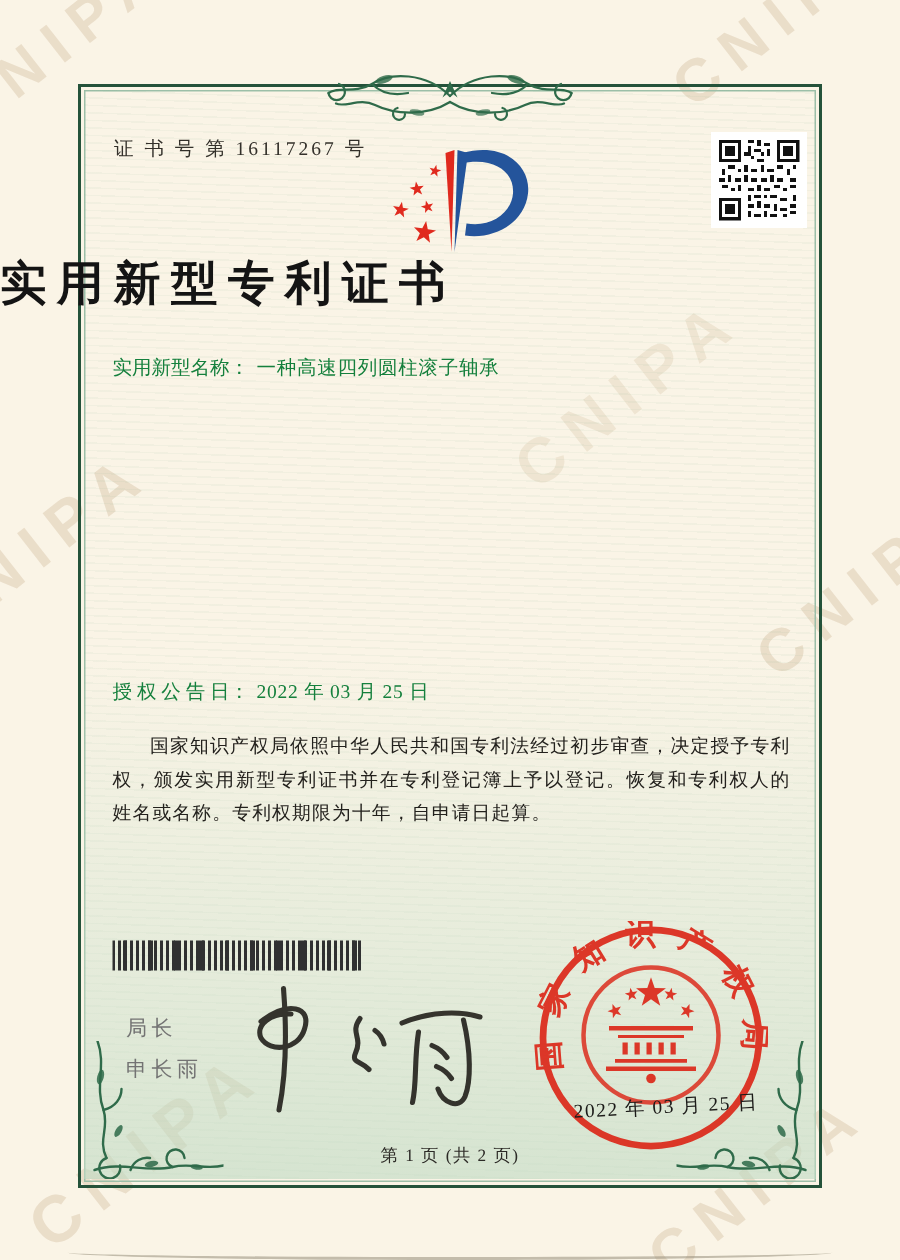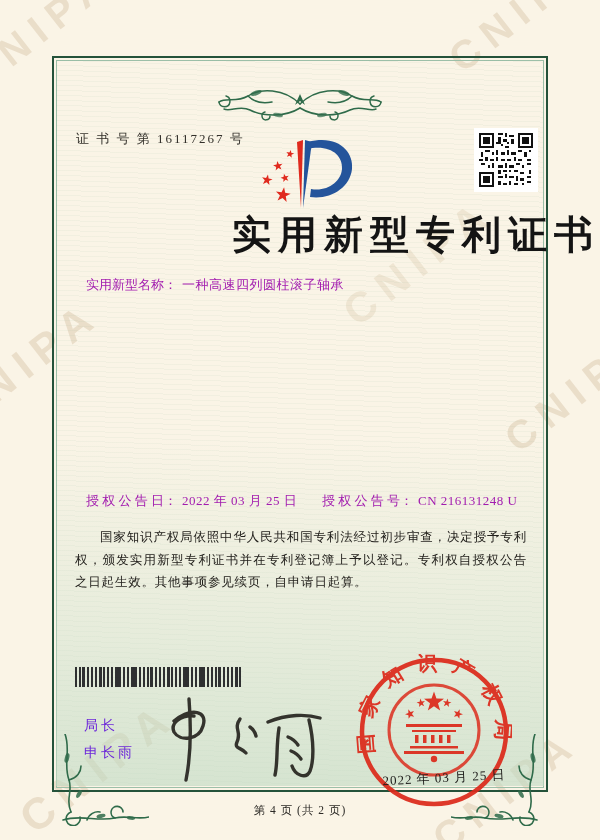--- a/index.html
+++ b/index.html
@@ -36,43 +36,43 @@
     position:absolute;inset:2px;border:1px solid #9cbfa8;
   }
   .tint{
     position:absolute;left:56px;top:60px;width:488px;height:726px;z-index:1;
     background:
       linear-gradient(180deg, rgba(206,228,208,0) 0%, rgba(206,228,208,0) 52%,
         rgba(199,223,202,.40) 80%, rgba(191,218,195,.62) 100%),
       repeating-linear-gradient(2deg, rgba(120,170,135,.065) 0 1px, rgba(0,0,0,0) 1px 5px);
     pointer-events:none;
   }
-  .content{position:absolute;inset:0;z-index:2;margin-top:40px;}
+  .content{position:absolute;inset:0;z-index:2;}
   
   .orn-top{position:absolute;left:210px;top:42px;width:180px;height:48px;}
   .orn-corner{position:absolute;width:92px;height:92px;}
   .orn-bl{left:57px;top:694px;}
   .orn-br{left:451px;top:694px;transform:scaleX(-1);}
   
   .cert-no{
     position:absolute;left:76px;top:90px;
     font-size:13px;letter-spacing:2px;color:#33302a;
   }
   .logo{position:absolute;left:246px;top:88px;width:116px;height:84px;}
   .qr-box{
     position:absolute;left:474px;top:88px;width:64px;height:64px;
     background:#ffffff;display:flex;align-items:center;justify-content:center;
   }
   .title{
     position:absolute;left:0;top:168px;width:100%;
-    text-align:right;font-size:39px;font-weight:700;
+    text-align:left;font-size:31px;font-weight:700;
     letter-spacing:7px;color:#141414;
   }
   
-  .field-row{position:absolute;left:86px;width:460px;font-size:13px;color:#a21caf;white-space:nowrap;}
+  .field-row{position:absolute;left:75px;width:460px;font-size:13px;color:#15803d;white-space:nowrap;}
   .fr0{top:236px;}.fr1{top:278px;}.fr2{top:311px;}.fr3{top:346px;}
   .fr4{top:381px;}.fr5{top:416px;}.fr6{top:452px;}
   .row-label{
     display:inline-block;width:78px;
     text-align:justify;text-align-last:justify;text-justify:inter-ideograph;
     vertical-align:top;
   }
   .row-colon{display:inline-block;}
   .row-value{margin-left:5px;letter-spacing:.5px;}
   .grant-col2{position:absolute;left:236px;top:0;}
@@ -86,21 +86,21 @@
   
   .barcode{
     position:absolute;left:75px;top:627px;width:166px;height:20px;
     background:
       repeating-linear-gradient(90deg,#17171a 0 2px, rgba(0,0,0,0) 2px 4px),
       repeating-linear-gradient(90deg, rgba(0,0,0,0) 0 7px, #17171a 7px 10px, rgba(0,0,0,0) 10px 17px);
     opacity:.88;
   }
   .issuer{
     position:absolute;left:84px;top:672px;
-    font-size:14px;letter-spacing:3px;color:#6d28d9;line-height:27px;
+    font-size:14px;letter-spacing:3px;color:#737373;line-height:27px;
     font-family:"Liberation Sans","DejaVu Sans",sans-serif;
   }
   .signature{position:absolute;left:140px;top:645px;width:210px;height:105px;}
   .seal{position:absolute;left:356px;top:614px;width:156px;height:156px;opacity:.93;}
   .seal-date{
     position:absolute;left:368px;top:729px;width:152px;
     text-align:center;font-size:13px;color:#1c1b19;letter-spacing:1px;
     transform:rotate(-3deg);white-space:nowrap;
   }
   .page-info{
@@ -219,27 +219,24 @@
       </svg>
     </div>
 
     <div class="title">实用新型专利证书</div>
 
     <div class="field-row fr0">
       <span class="row-label">实用新型名称</span><span class="row-colon">：</span><span class="row-value">一种高速四列圆柱滚子轴承</span>
     </div>
     <div class="field-row fr6">
       <span class="row-label">授权公告日</span><span class="row-colon">：</span><span class="row-value">2022 年 03 月 25 日</span>
-      <span class="grant-col2">
-        <span class="row-label">授权公告号</span><span class="row-colon">：</span><span class="row-value">CN 216131248 U</span>
-      </span>
     </div>
 
     <div class="body-text">
-      <p>国家知识产权局依照中华人民共和国专利法经过初步审查，决定授予专利权，颁发实用新型专利证书并在专利登记簿上予以登记。专利权自授权公告之日起生效。其他事项参见续页，自申请日起算。</p>
+      <p>国家知识产权局依照中华人民共和国专利法经过初步审查，决定授予专利权，颁发实用新型专利证书并在专利登记簿上予以登记。恢复和专利权人的姓名或名称。专利权期限为十年，自申请日起算。</p>
     </div>
 
     <div class="barcode"></div>
 
     <div class="issuer">
       <div>局长</div>
       <div>申长雨</div>
     </div>
 
     <svg class="signature" viewBox="0 0 210 105">
@@ -271,19 +268,18 @@
         <use href="#star" transform="translate(24,-14) scale(.5) rotate(20)"></use>
         <path d="M-28,-4 h56 v3 h-56 z M-22,2 h44 v2 h-44 z"></path>
         <path d="M-19,7h3.5v8h-3.5z M-11,7h3.5v8h-3.5z M-3,7h3.5v8h-3.5z M5,7h3.5v8h-3.5z M13,7h3.5v8h-3.5z"></path>
         <path d="M-24,18 h48 v2.5 h-48 z M-30,23 h60 v3 h-60 z"></path>
         <circle cy="31" r="3.2"></circle>
       </g>
     </svg>
 
     <div class="seal-date">2022 年 03 月 25 日</div>
 
-    <div class="page-info">第 4 页 (共 2 页)</div>
-
-    <div class="continuation">其他事项参见续页</div>
+    <div class="page-info">第 1 页 (共 2 页)</div>
+
 
     <div class="page-edge"></div>
   </div>
 </div>
 
 </body></html>

